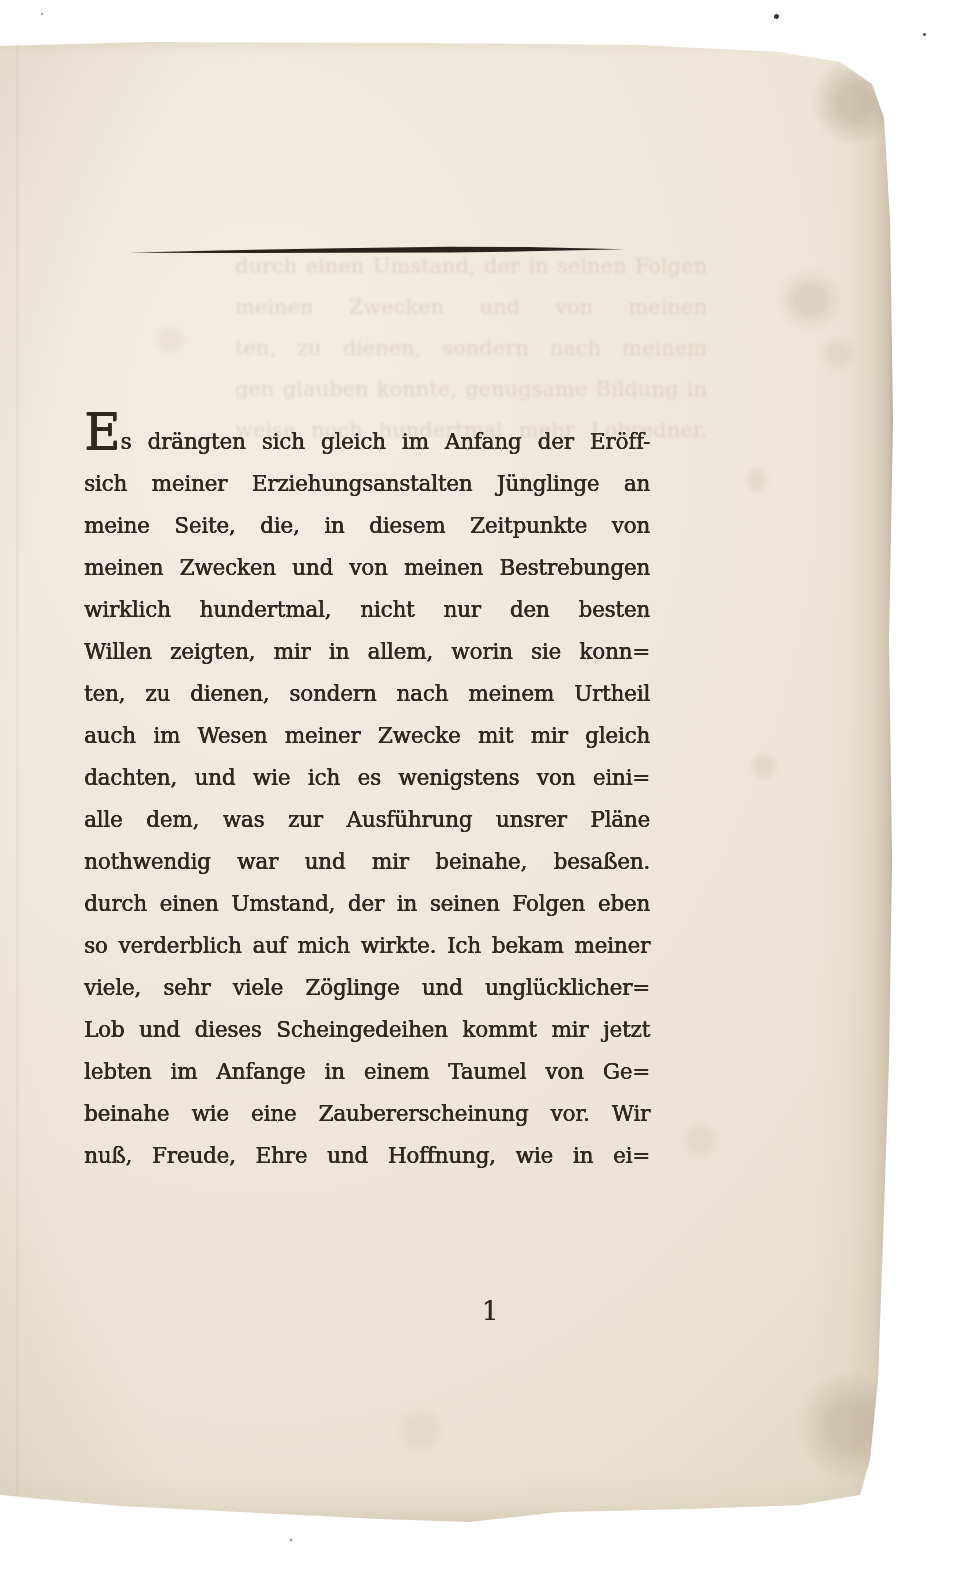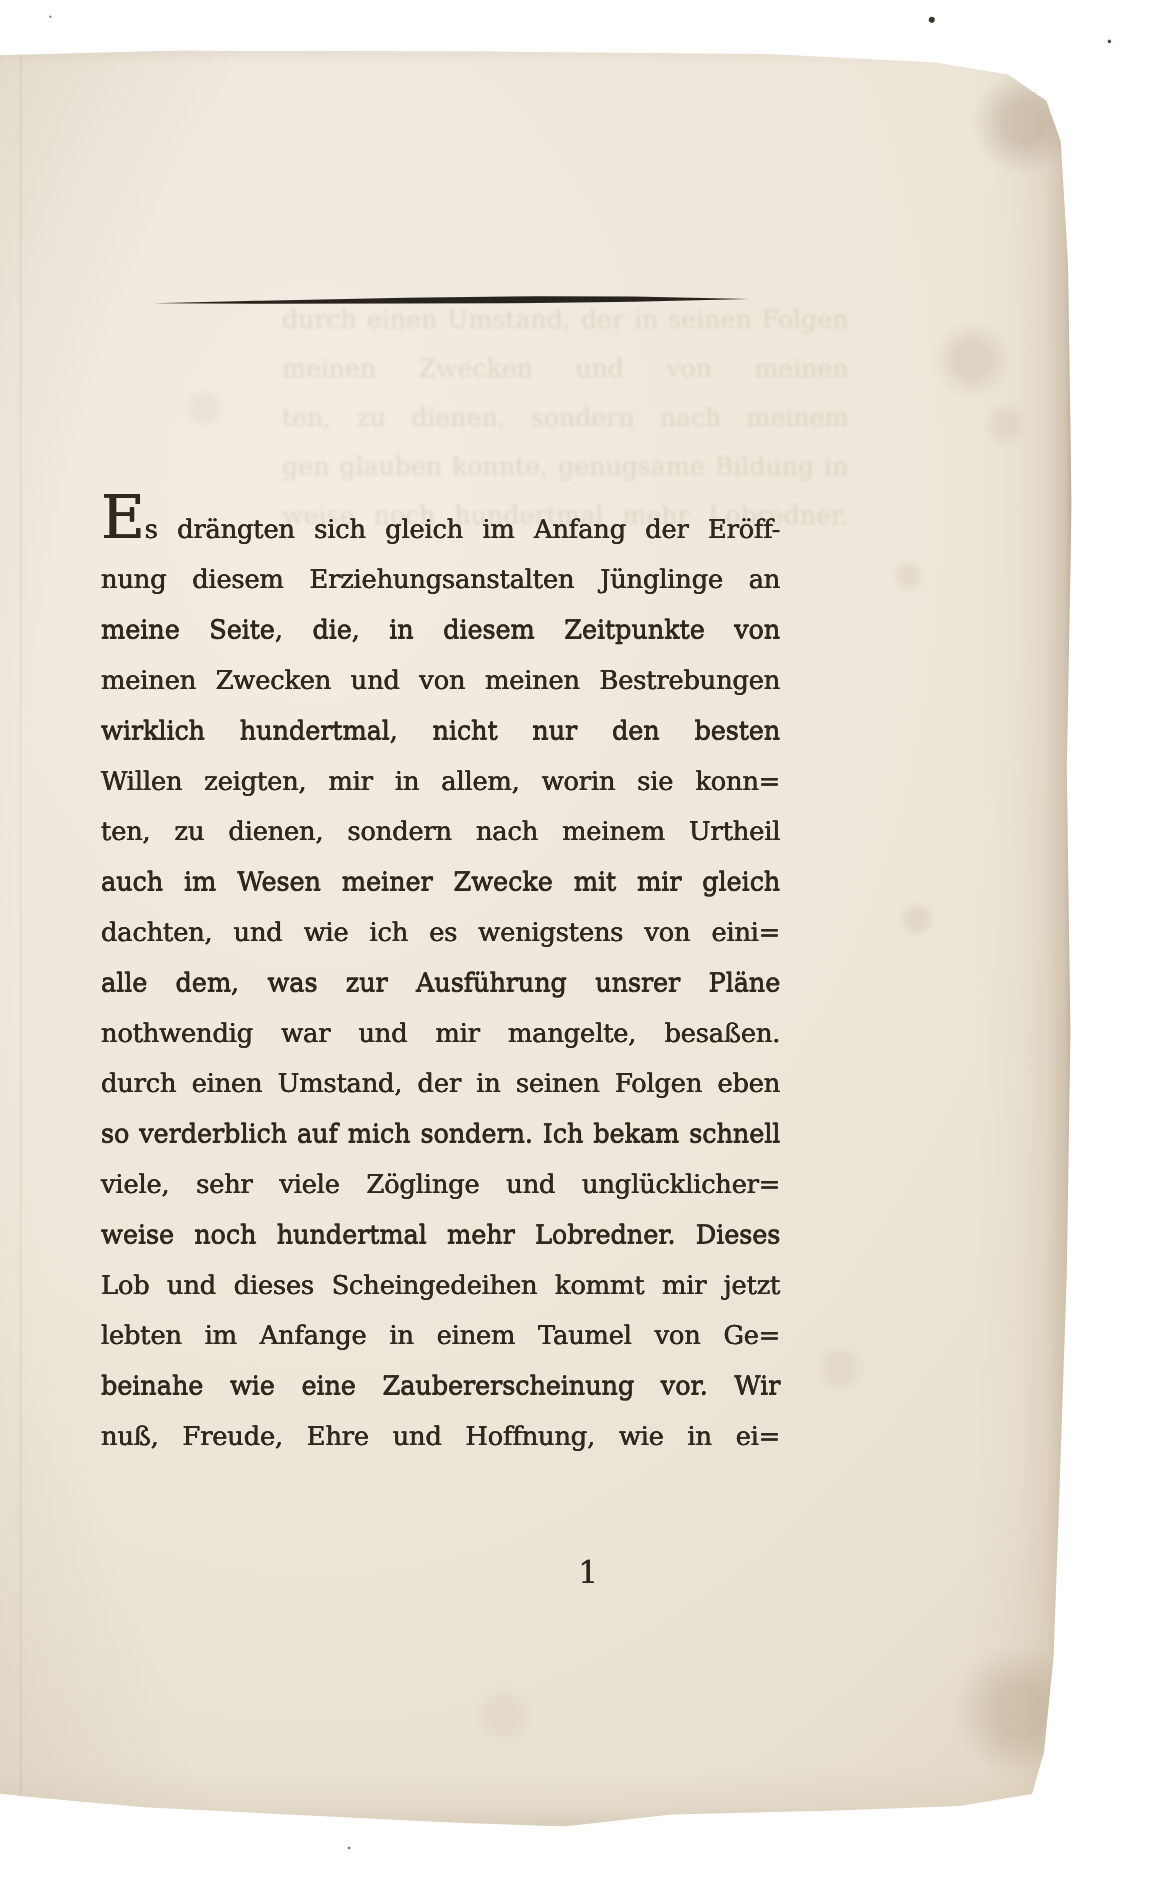--- a/index.html
+++ b/index.html
@@ -89,34 +89,33 @@
   <div class="ghost" aria-hidden="true">
     <div class="gline">durch einen Umstand, der in seinen Folgen eben</div>
     <div class="gline">meinen Zwecken und von meinen Bestrebungen</div>
     <div class="gline">ten, zu dienen, sondern nach meinem Urtheil</div>
     <div class="gline">gen glauben konnte, genugsame Bildung in</div>
     <div class="gline">weise noch hundertmal mehr Lobredner.  Dieses</div>
   </div>
 
   <div class="textblock">
     <div class="line"><span class="initial">E</span><span>s drängten sich gleich im Anfang der Eröff-</span></div>
-    <div class="line">nung diesem Erziehungsanstalten Jünglinge an</div>
+    <div class="line">sich meiner Erziehungsanstalten Jünglinge an</div>
     <div class="line">meine Seite, die, in diesem Zeitpunkte von</div>
     <div class="line">meinen Zwecken und von meinen Bestrebungen</div>
     <div class="line">wirklich hundertmal, nicht nur den besten</div>
     <div class="line">Willen zeigten, mir in allem, worin sie konn=</div>
     <div class="line">ten, zu dienen, sondern nach meinem Urtheil</div>
     <div class="line">auch im Wesen meiner Zwecke mit mir gleich</div>
     <div class="line">dachten, und wie ich es wenigstens von eini=</div>
     <div class="line">alle dem, was zur Ausführung unsrer Pläne</div>
-    <div class="line">nothwendig war und mir mangelte, besaßen.</div>
+    <div class="line">nothwendig war und mir beinahe, besaßen.</div>
     <div class="line">durch einen Umstand, der in seinen Folgen eben</div>
-    <div class="line">so verderblich auf mich sondern. Ich bekam schnell</div>
+    <div class="line">so verderblich auf mich wirkte. Ich bekam meiner</div>
     <div class="line">viele, sehr viele Zöglinge und unglücklicher=</div>
-    <div class="line">weise noch hundertmal mehr Lobredner.  Dieses</div>
     <div class="line">Lob und dieses Scheingedeihen kommt mir jetzt</div>
     <div class="line">lebten im Anfange in einem Taumel von Ge=</div>
     <div class="line">beinahe wie eine Zaubererscheinung vor.  Wir</div>
     <div class="line">nuß, Freude, Ehre und Hoffnung, wie in ei=</div>
   </div>
 
   <div class="folio">1</div>
 
   <div class="speck a"></div>
   <div class="speck b"></div>

